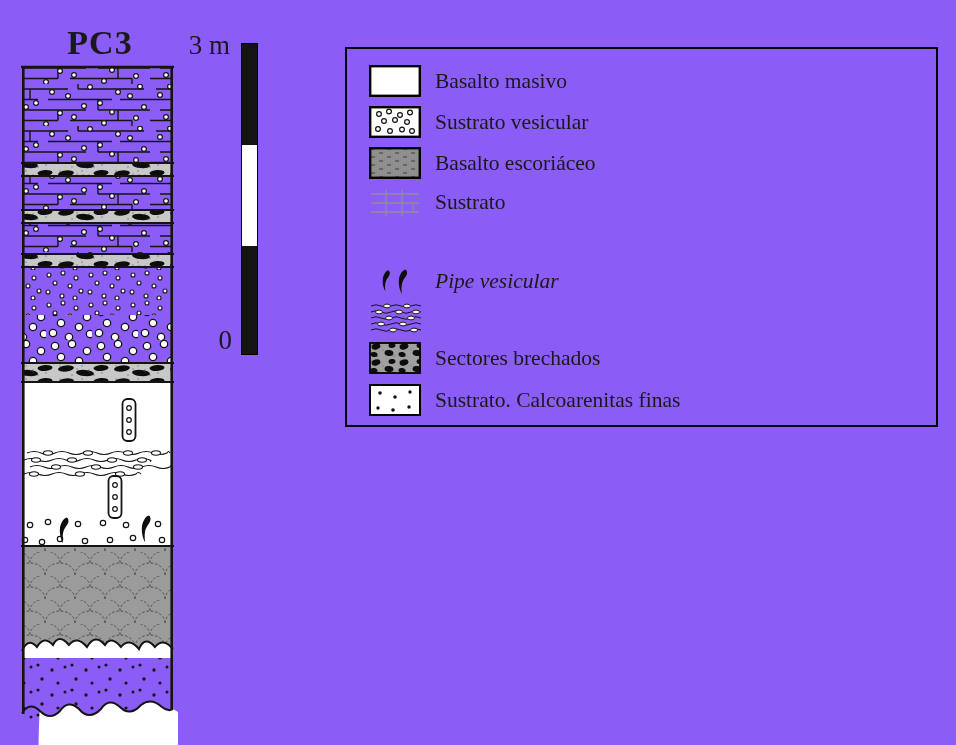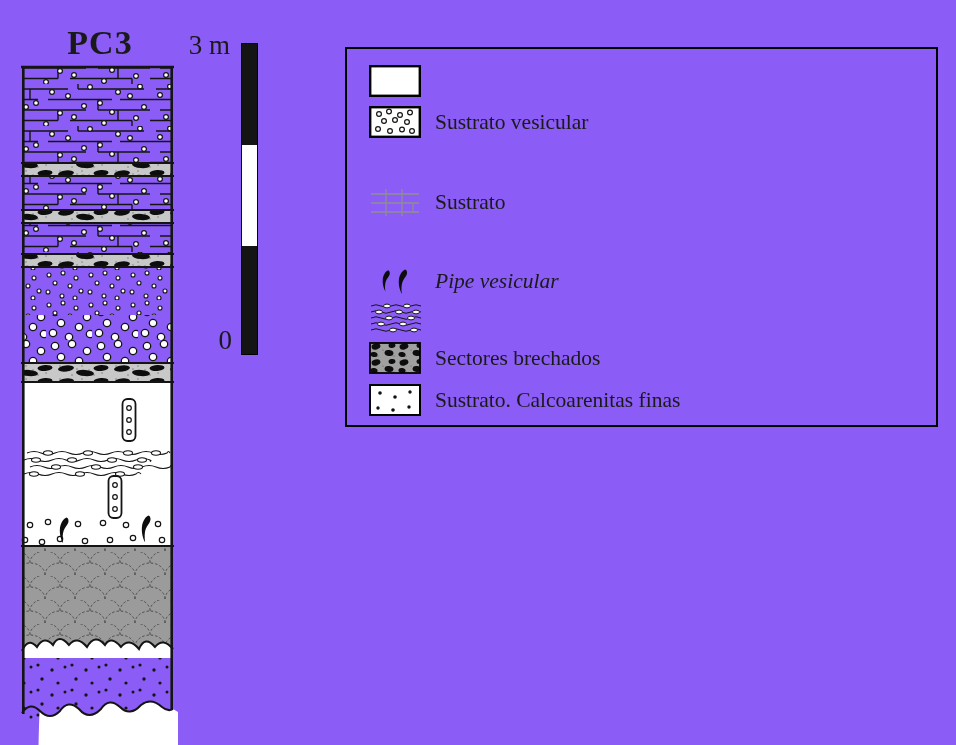--- a/index.html
+++ b/index.html
@@ -238,20 +238,21 @@
   </div>
 
   <div class="abs" id="legend">
 
     <div class="legend-row" style="top:15px">
       <div class="swatch">
         <svg width="52" height="32">
             <rect x="1.2" y="1.2" width="49.6" height="29.6" fill="#fff" stroke="#000" stroke-width="2.4"></rect>
           </svg>
       </div>
+      <span class="legend-label">Basalto masivo</span>
     </div>
 
     <div class="legend-row" style="top:56px">
       <div class="swatch">
         <svg width="52" height="32">
           <rect x="1.2" y="1.2" width="49.6" height="29.6" fill="#fff" stroke="#000" stroke-width="2.4"></rect>
           <g stroke="#141414" stroke-width="1.2" fill="#fff">
             <circle cx="10" cy="8" r="2.4"></circle>
               <circle cx="20" cy="5.5" r="2.4"></circle>
               <circle cx="31" cy="9" r="2.4"></circle>
@@ -262,20 +263,28 @@
               <circle cx="9" cy="23" r="2.4"></circle>
               <circle cx="21" cy="25" r="2.4"></circle>
             <circle cx="33" cy="23.5" r="2.4"></circle>
               <circle cx="43" cy="25" r="2.4"></circle>
           </g>
         </svg>
       </div>
       <span class="legend-label">Sustrato vesicular</span>
     </div>
 
+    <div class="legend-row" style="top:97px">
+      <div class="swatch">
+        <svg width="52" height="32">
+            <rect x="1.2" y="1.2" width="49.6" height="29.6" fill="url(#p-esc-legend)" stroke="#000" stroke-width="2.4"></rect>
+          </svg>
+      </div>
+      <span class="legend-label">Basalto escoriáceo</span>
+    </div>
 
     <div class="legend-row" style="top:136px">
       <div class="swatch">
         <svg width="52" height="32">
           <g stroke="#8e8e8e" stroke-width="1.3" fill="none">
             <path d="M2,8H50 M2,17H50 M2,26H50"></path>
             <path d="M17,3V30 M33,3V30 M44,17V27"></path>
           </g>
         </svg>
       </div>

